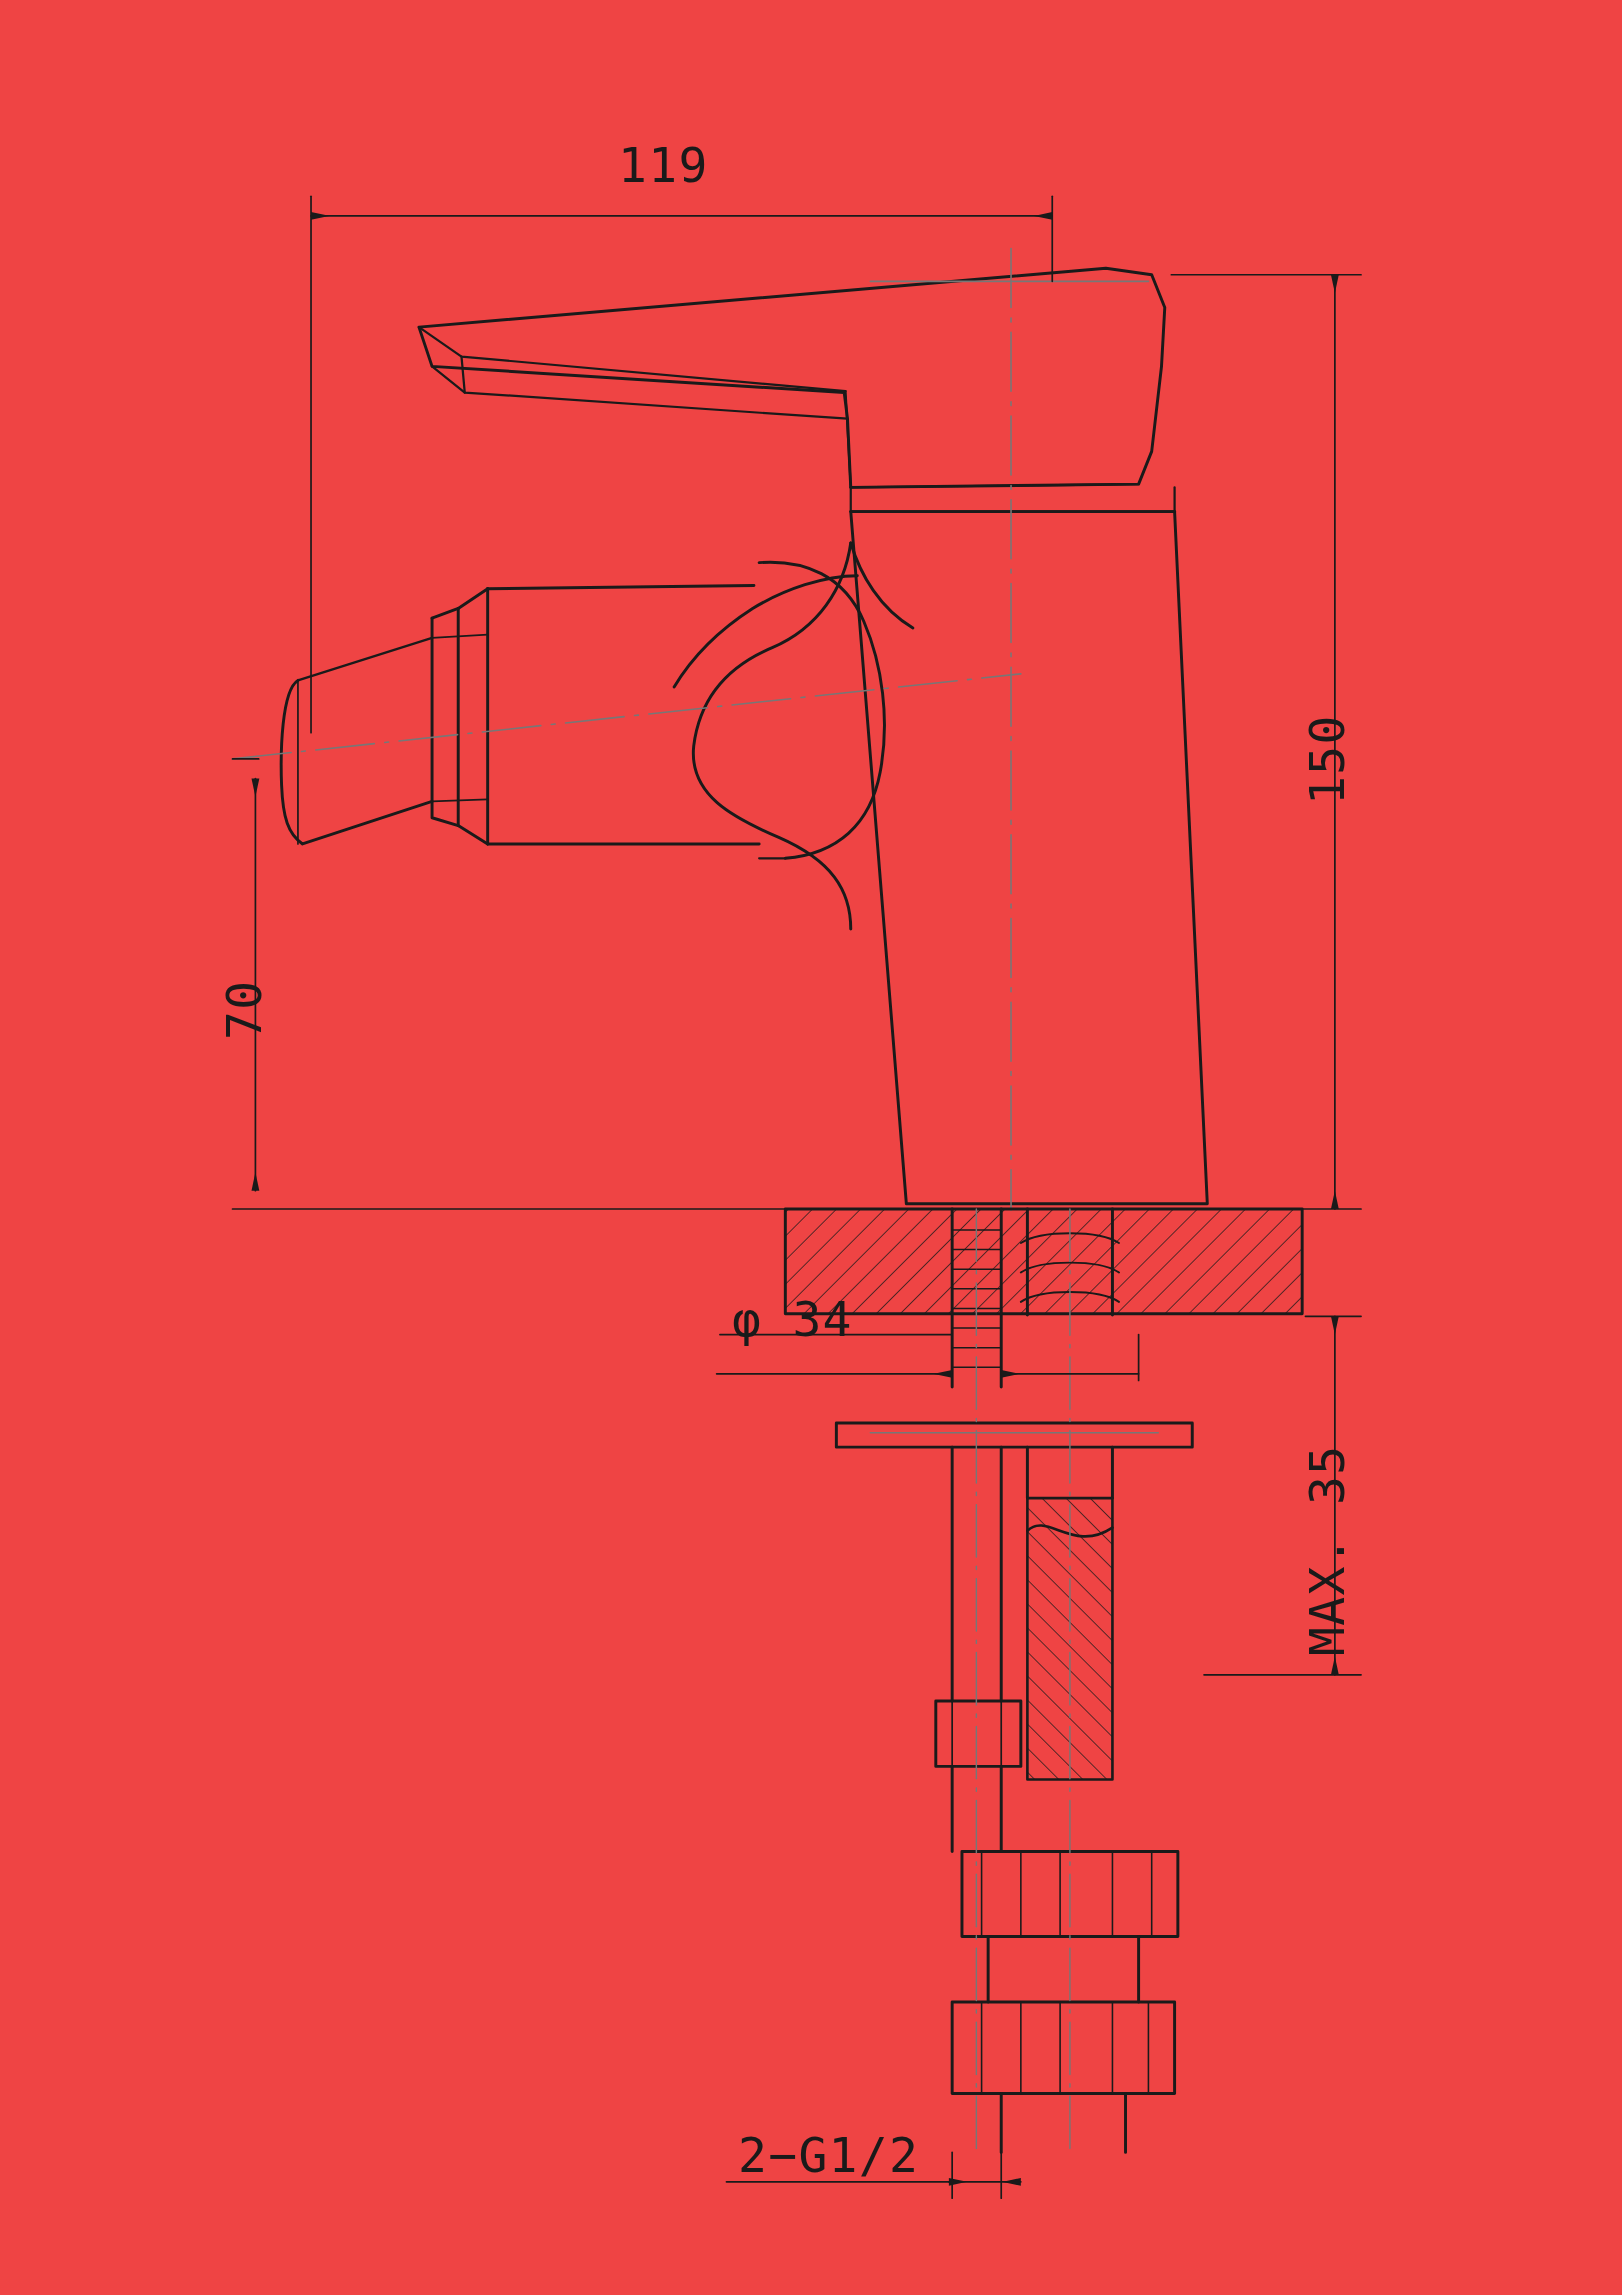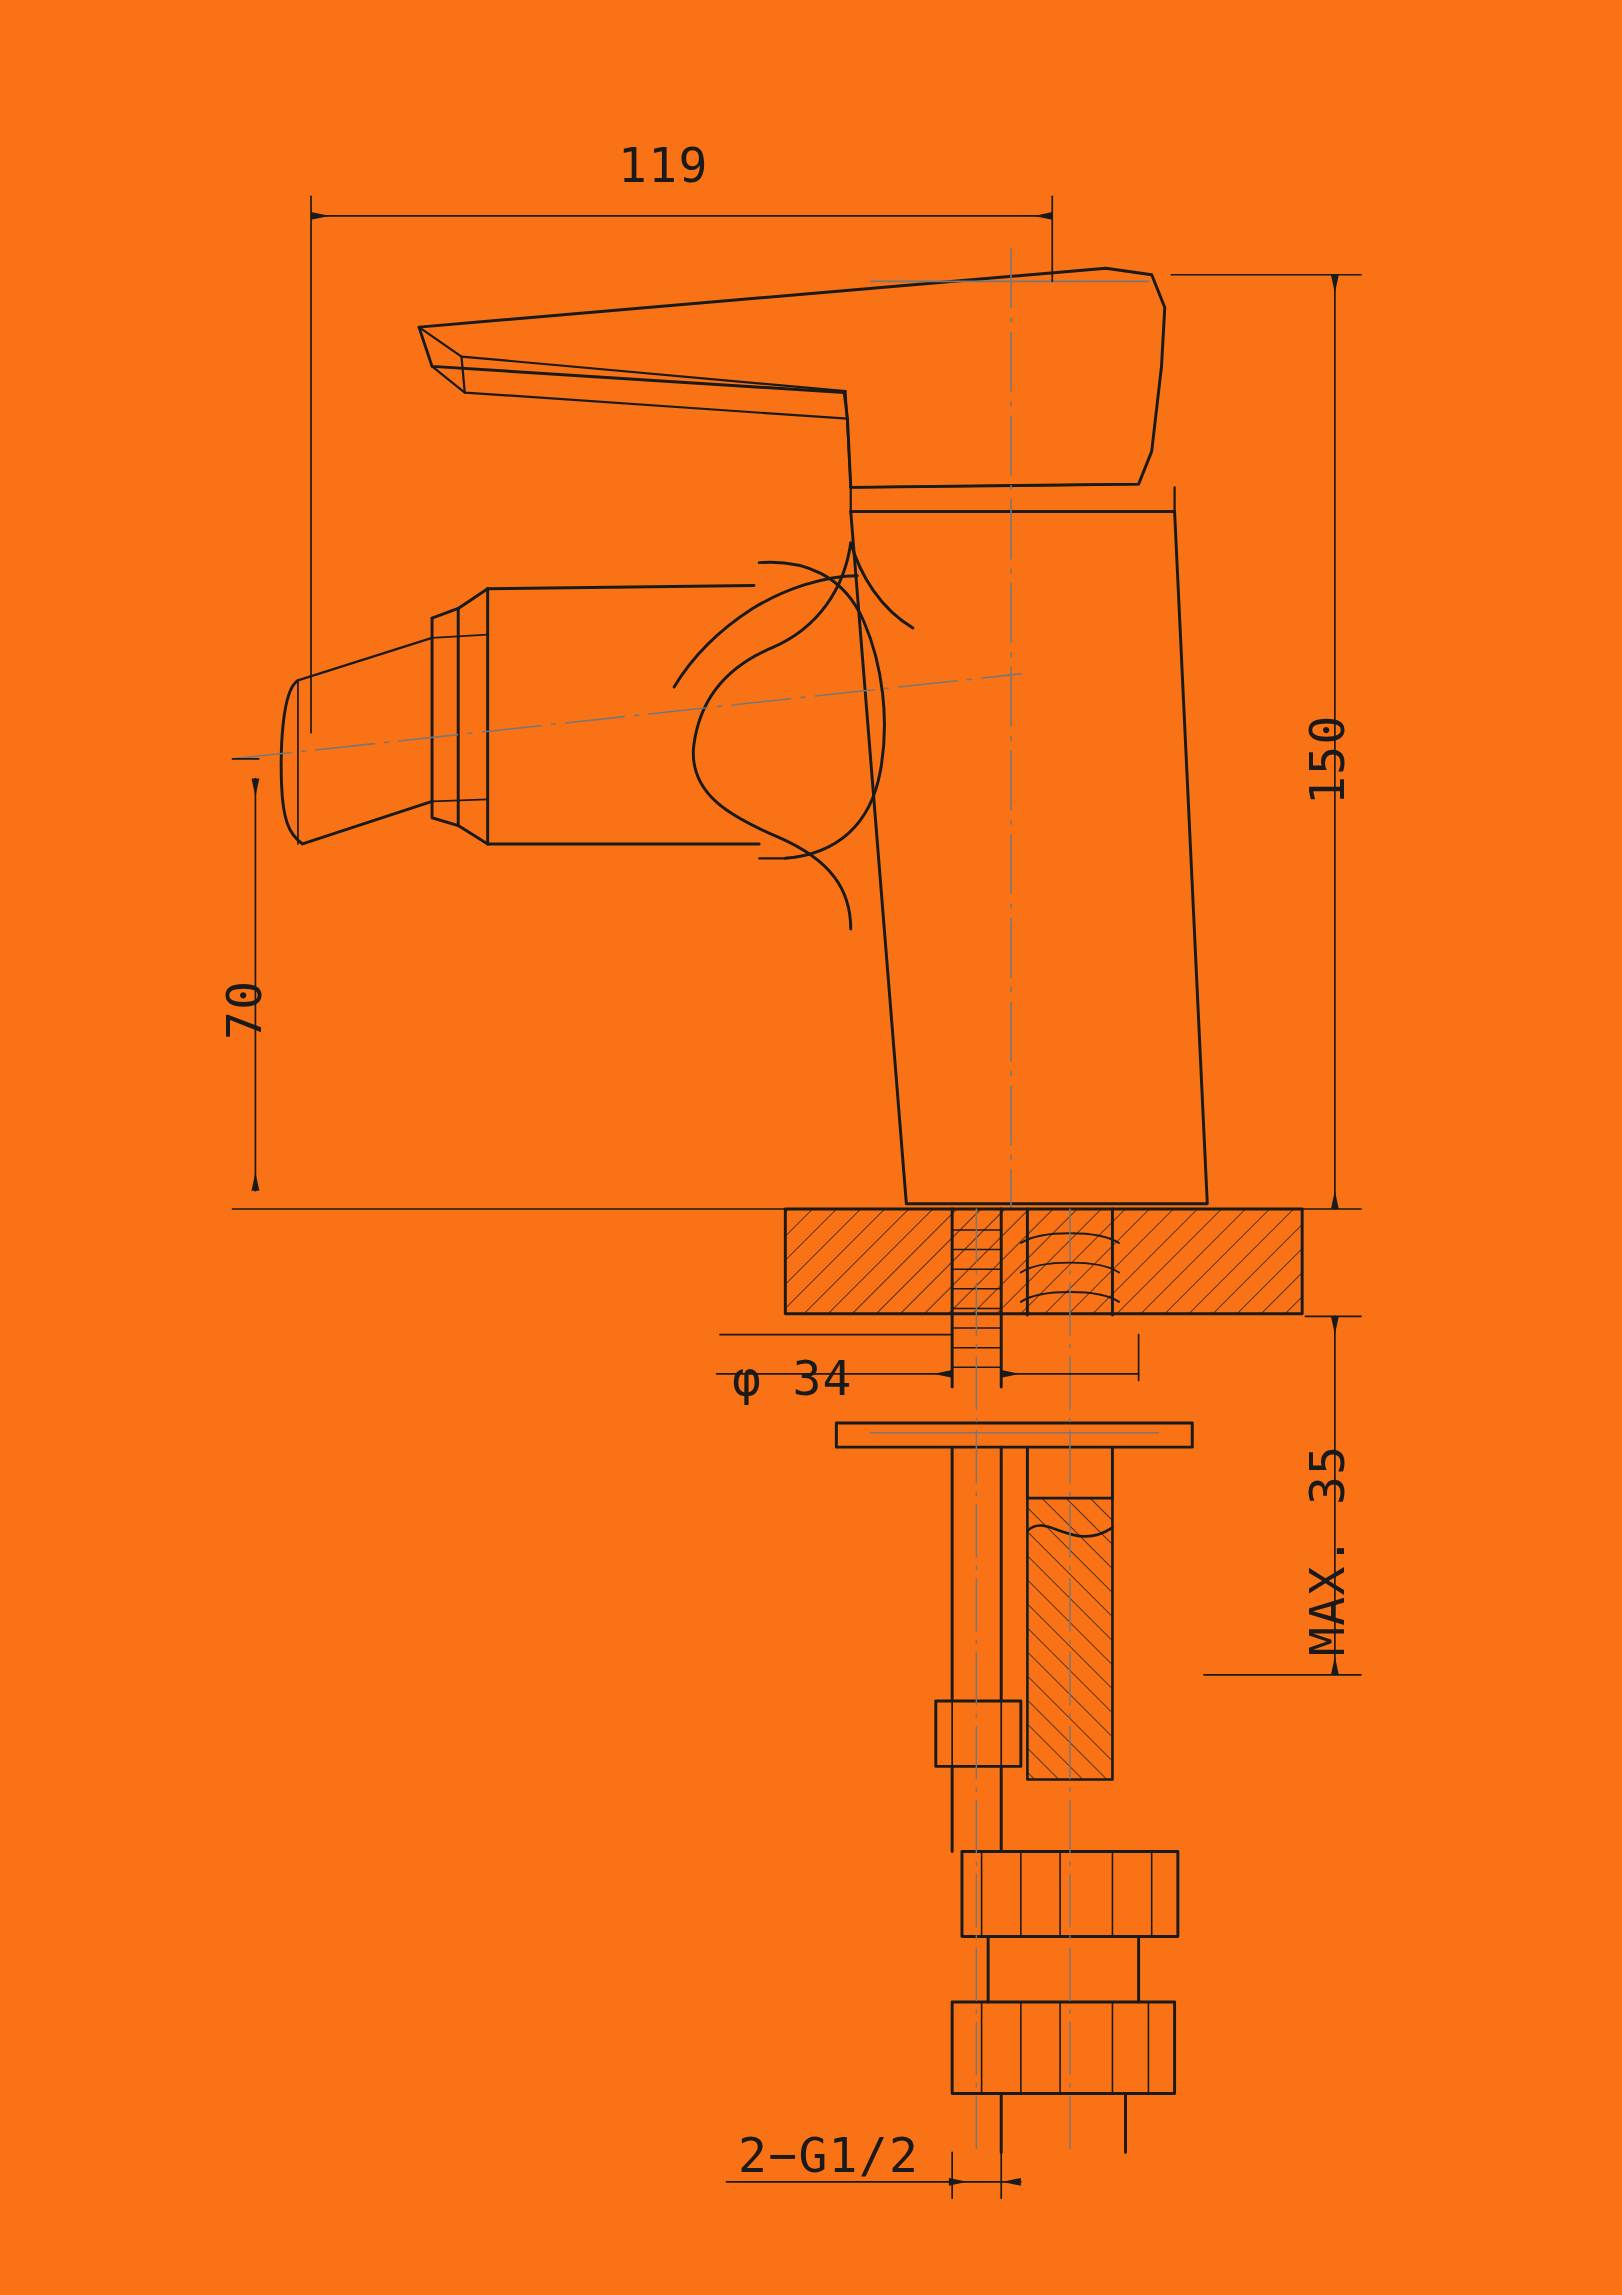--- a/index.html
+++ b/index.html
@@ -7,21 +7,21 @@
     padding: 0;
     background: #ffffff;
   }
   body {
     font-family: "DejaVu Sans Mono", monospace;
   }
   #sheet {
     position: relative;
     width: 1623px;
     height: 2295px;
-    background: #f97316;
+    background: #ef4444;
     overflow: hidden;
   }
   #drawing {
     position: absolute;
     left: 0;
     top: 0;
     width: 1623px;
     height: 2295px;
   }
   .dim-label {
@@ -194,20 +194,20 @@
       </g>
     </g>
   </svg>
 
   <div class="dim-label dim-h" style="left:618px; top:137px;">119</div>
 
   <div class="dim-label dim-v rot90" style="left:1299px; top:805px;">150</div>
 
   <div class="dim-label dim-v rot90" style="left:216px; top:1040px;">70</div>
 
-  <div class="dim-label dim-h" style="left:732px; top:1350px;">φ 34</div>
+  <div class="dim-label dim-h" style="left:732px; top:1291px;">φ 34</div>
 
   <div class="dim-label dim-v rot90" style="left:1299px; top:1656px;">MAX. 35</div>
 
   <div class="dim-label dim-h" style="left:690px; top:2127px;margin-left:48px;">2−G1/2</div>
 
 </div>
 
 
 </body></html>

